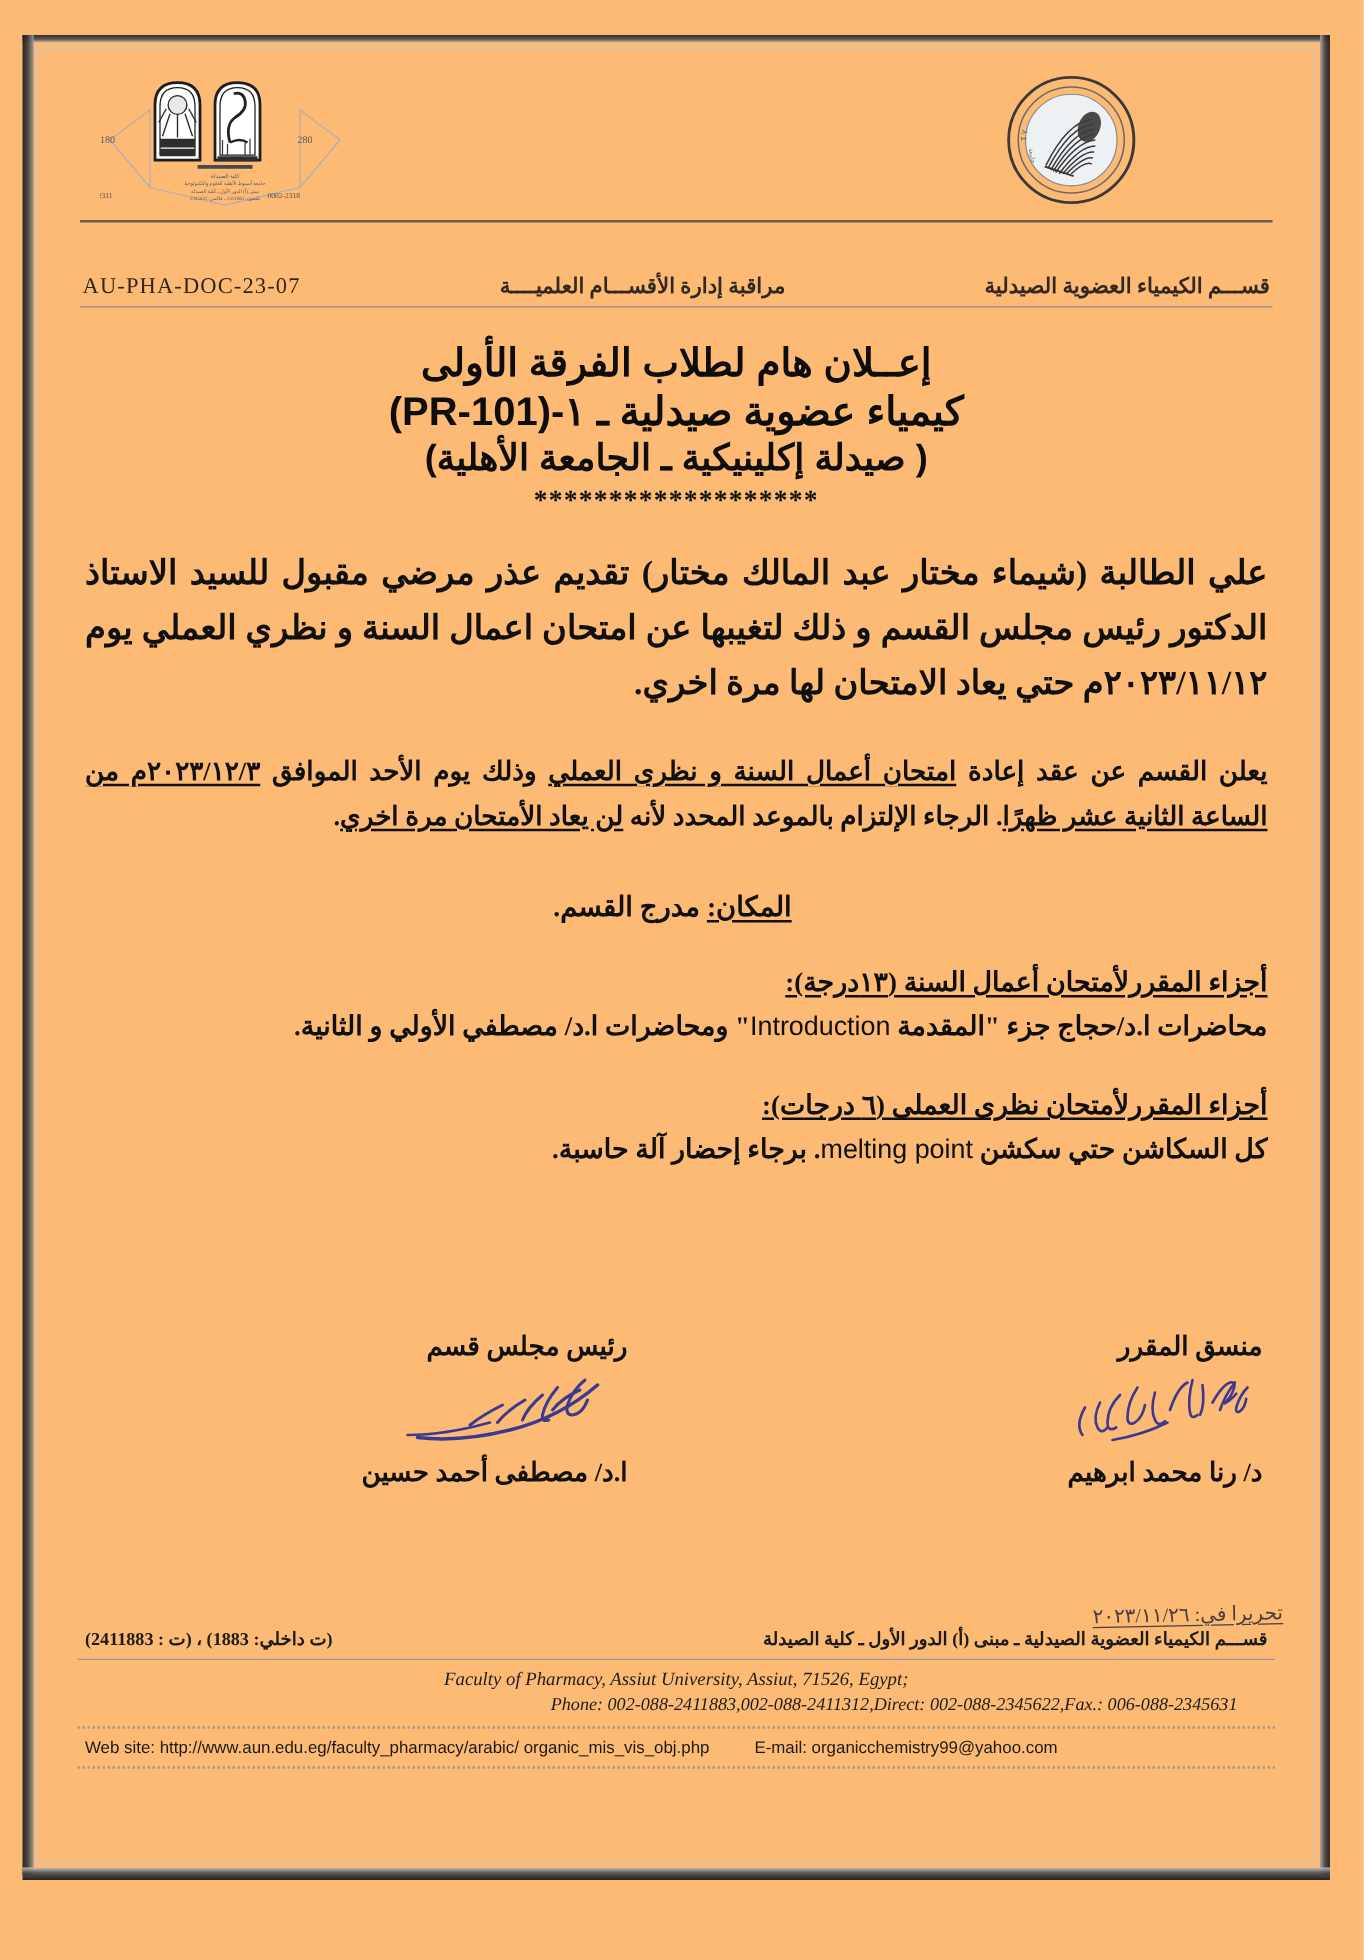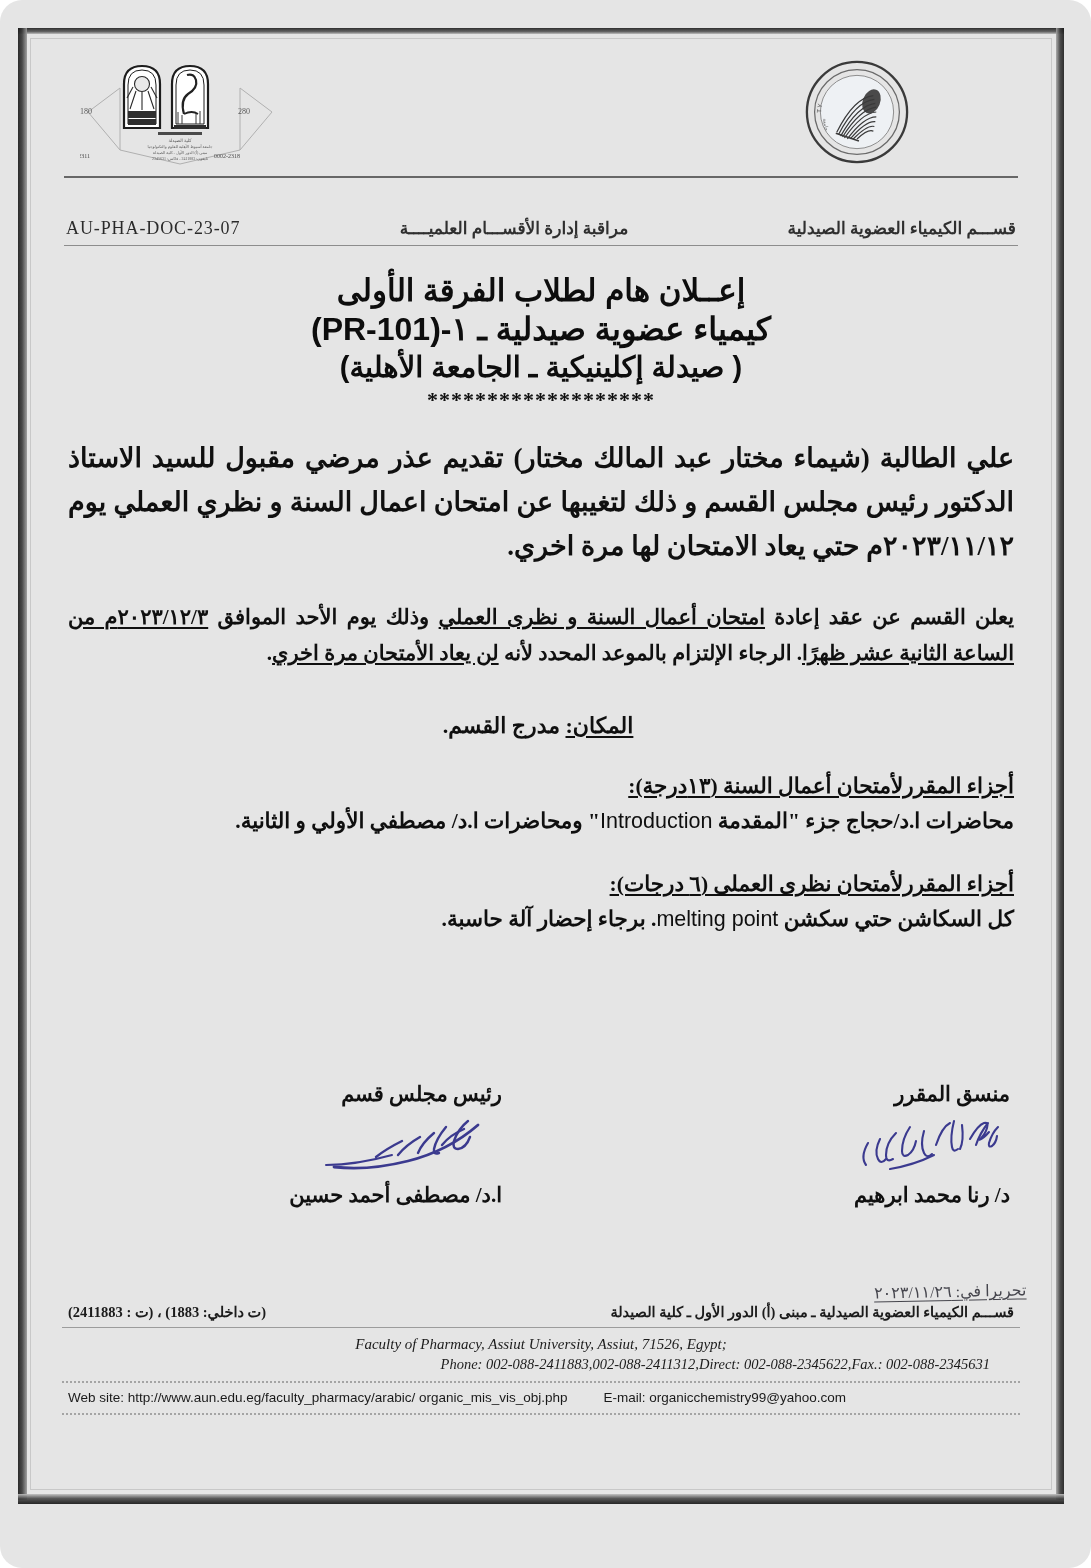--- a/index.html
+++ b/index.html
@@ -10,23 +10,22 @@
     height: 1568px;
     background: #ffffff;
     font-family: "Liberation Serif", "DejaVu Serif", serif;
   }
 
   
   #scan-page {
     position: relative;
     width: 1091px;
     height: 1568px;
-    background: #e5e5e5;
+    background: #fdba74;
     overflow: hidden;
-    border-radius: 22px;
   }
 
   
   .scan-edge-left {
     position: absolute; left: 18px; top: 28px;
     width: 9px; height: 1472px;
     background: linear-gradient(90deg,#1a1a1a 0%,#3a3a3a 45%,#9a9a9a 100%);
     opacity: .92;
   }
   .scan-edge-right {
@@ -220,21 +219,21 @@
 
   
   .signatures {
     position: relative;
     margin-top: 130px;
     height: 190px;
     direction: rtl;
   }
   .sig-col {
     position: absolute;
-    top: 17px;
+    top: 0;
     text-align: center;
   }
   .sig-col.right { right: 10px; width: 360px; text-align: right; }
   .sig-col.left  { left: 100px; width: 340px; text-align: right; }
 
   .sig-role {
     font-family: "Liberation Serif", serif;
     font-size: 21px;
     font-weight: 700;
     color: #111;
@@ -503,21 +502,21 @@
       </div>
 
       <div class="footer-rule-thin"></div>
 
       <div class="footer-en-1">Faculty of Pharmacy, Assiut University, Assiut, 71526, Egypt;</div>
 
       <div class="footer-en-2">
         <span>Phone: 002-088-2411883,</span>
         <span>002-088-2411312,</span>
         <span>Direct: 002-088-2345622,</span>
-        <span>Fax.: 002-088-2345631</span>
+        <span>Fax.: 006-088-2345631</span>
       </div>
 
       <div class="footer-rule-dotted"></div>
 
       <div class="footer-web">
         <span>Web site: http://www.aun.edu.eg/faculty_pharmacy/arabic/ organic_mis_vis_obj.php</span>
         <span>E-mail: organicchemistry99@yahoo.com</span>
       </div>
 
       <div class="footer-rule-dotted"></div>

